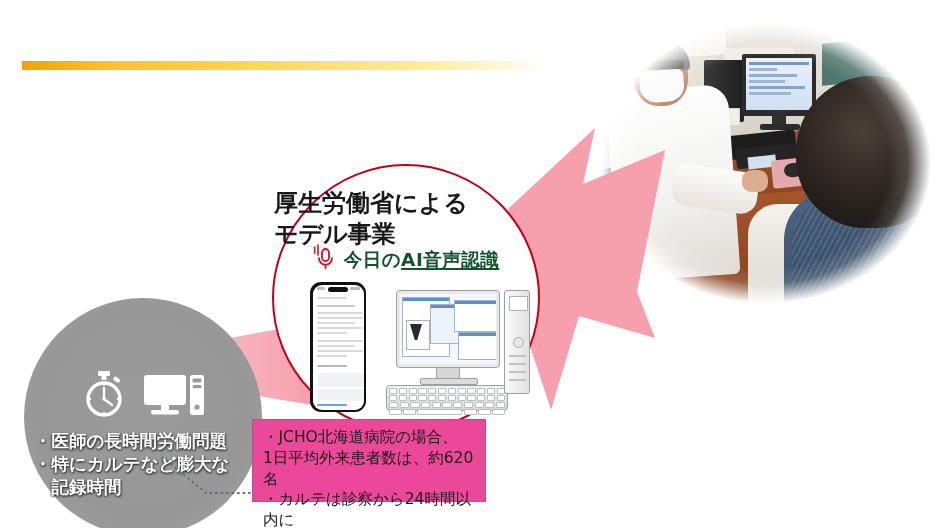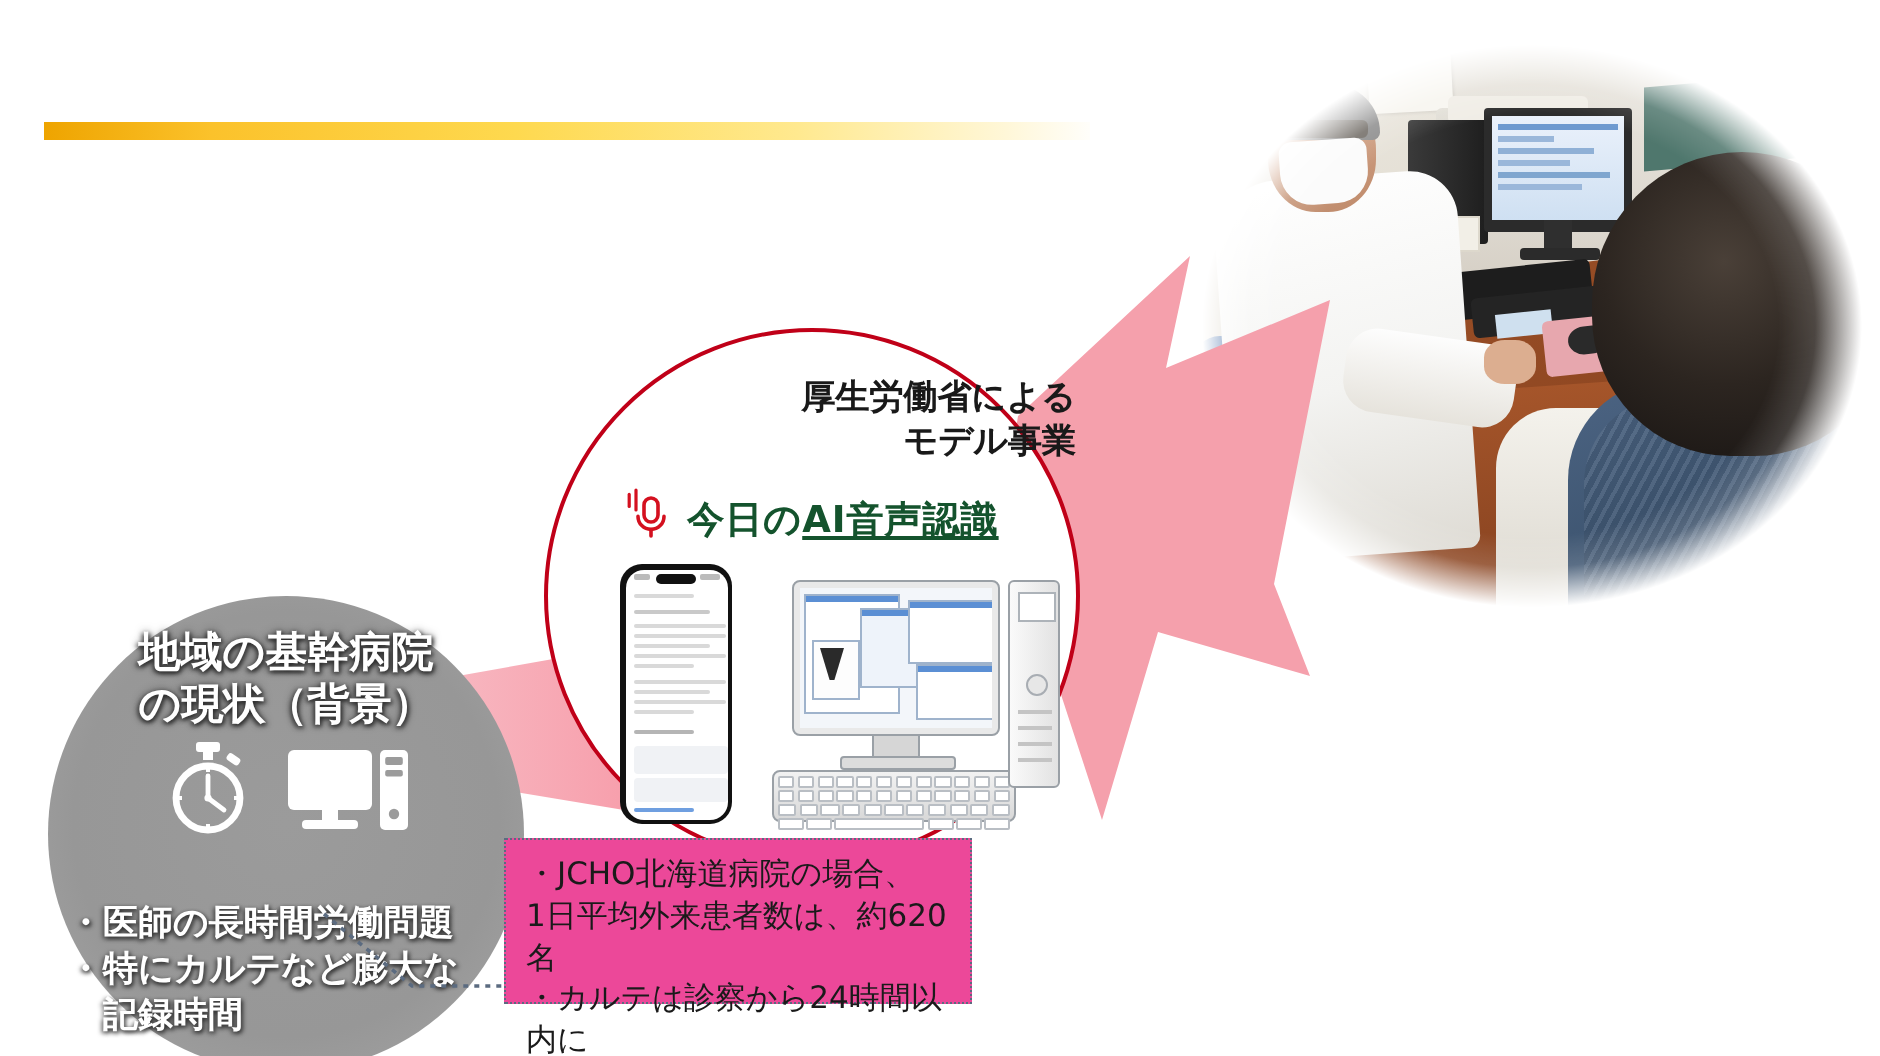--- a/index.html
+++ b/index.html
@@ -105,35 +105,34 @@
     font-family:"DejaVu Sans","Liberation Sans",sans-serif;
     text-shadow:1px 1px 2px rgba(40,40,40,.95),-1px 1px 2px rgba(40,40,40,.7),0 0 4px rgba(40,40,40,.6);
   }
   .gray-icons{position:absolute;left:0;right:0;top:70px;height:56px;display:flex;justify-content:center;align-items:center;gap:16px;}
   .gray-bullets{
     position:absolute;left:10px;top:132px;width:220px;
     color:#ffffff;font-size:17.5px;font-weight:700;line-height:1.32;
     white-space:pre-line;
     font-family:"DejaVu Sans","Liberation Sans",sans-serif;
     text-shadow:1px 1px 2px rgba(40,40,40,.95),-1px 1px 2px rgba(40,40,40,.65);
-    margin-top:21px;
   }
 
   
   .small-arrow{position:absolute;left:150px;top:318px;width:180px;height:92px;}
 
   
   .red-circle{
     position:absolute;left:272px;top:164px;width:268px;height:268px;
     border-radius:50%;background:#ffffff;border:2.5px solid #C00018;
     box-sizing:border-box;
   }
   .red-title{
-    position:absolute;left:0;right:0;top:22px;text-align:right;
-    color:#191919;font-size:17px;font-weight:700;line-height:1.3;white-space:pre-line;
+    position:absolute;left:0;right:0;top:22px;text-align:left;
+    color:#191919;font-size:24px;font-weight:700;line-height:1.3;white-space:pre-line;
     font-family:"DejaVu Sans","Liberation Sans",sans-serif;
   }
   .ai-row{
     position:absolute;left:0;right:0;top:78px;
     display:flex;justify-content:center;align-items:center;gap:7px;
   }
   .ai-text{color:#14532d;font-size:18.5px;font-weight:700;letter-spacing:.5px;
     font-family:"DejaVu Sans","Liberation Sans",sans-serif;}
   .ai-text u{text-decoration:underline;text-decoration-thickness:2px;text-underline-offset:2px;}
 
@@ -242,22 +241,20 @@
           <stop offset="0" stop-color="#F5A0AC" stop-opacity="0.15"></stop>
           <stop offset="0.34" stop-color="#F5A0AC" stop-opacity="0.72"></stop>
           <stop offset="1" stop-color="#F79AA8" stop-opacity="1"></stop>
         </linearGradient>
       </defs>
       <polygon points="0,34 180,2 180,90 0,60" fill="url(#pinkFade)"></polygon>
     </svg>
   </div>
 
   <div class="gray-circle">
-    <div class="gray-title">地域の基幹病院
-の現状（背景）</div>
     <div class="gray-icons">
       <span>
         <svg width="46" height="50" viewBox="0 0 46 50" xmlns="http://www.w3.org/2000/svg">
           <rect x="17" y="2" width="12" height="5" rx="1.5" fill="#fff"></rect>
           <rect x="20.5" y="6" width="5" height="5" fill="#fff"></rect>
           <rect x="34" y="7" width="7" height="4" rx="1.5" fill="#fff" transform="rotate(35 34 7)"></rect>
           <circle cx="23" cy="30" r="16" fill="none" stroke="#fff" stroke-width="3.4"></circle>
           <circle cx="23" cy="30" r="1.8" fill="#fff"></circle>
           <line x1="23" y1="30" x2="23" y2="19" stroke="#fff" stroke-width="2.4" stroke-linecap="round"></line>
           <line x1="23" y1="30" x2="31" y2="36" stroke="#fff" stroke-width="2.4" stroke-linecap="round"></line>

